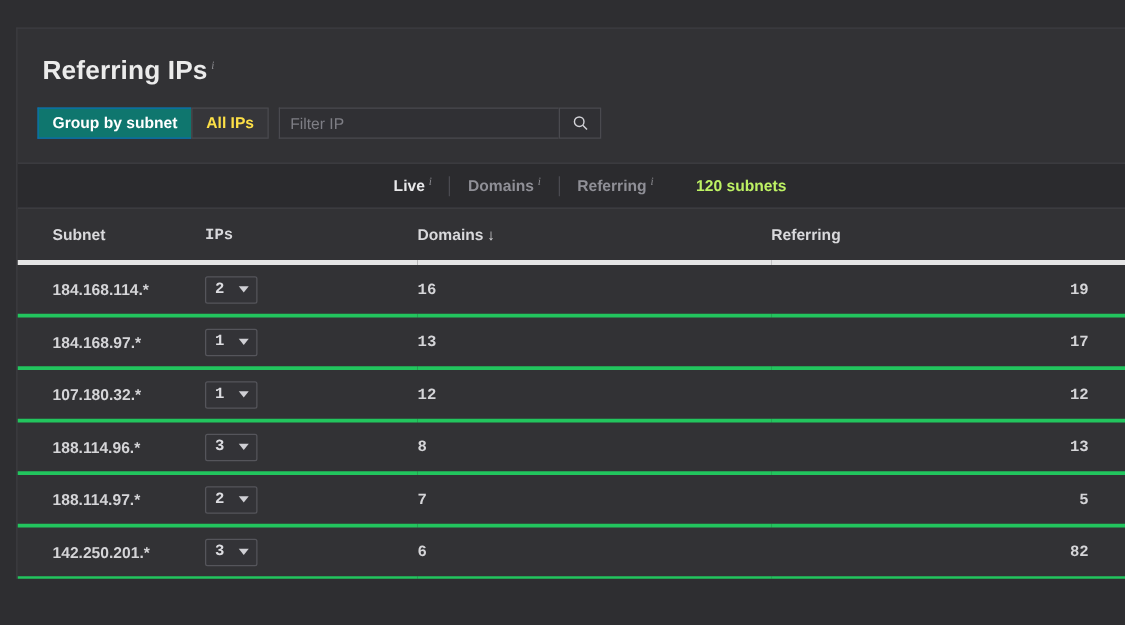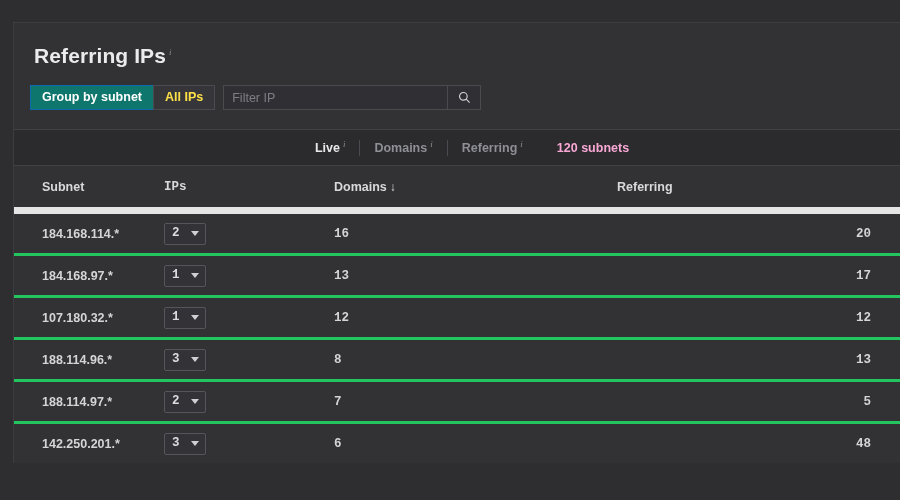--- a/index.html
+++ b/index.html
@@ -151,38 +151,38 @@
   .tab.active { color: #e8e8ea; }
   .tab .sup-i { color: #8d8d92; }
   .tab-div {
     width: 1px;
     height: 16px;
     background: #4a4a50;
   }
   .subnet-count {
     font-size: 12.5px;
     font-weight: bold;
-    color: #f9a8d4;
+    color: #bef264;
     margin-left: 20px;
     white-space: nowrap;
   }
 
   
   table.data {
     width: 100%;
     border-collapse: collapse;
     table-layout: fixed;
   }
   table.data th {
     font-size: 12.5px;
     font-weight: bold;
     color: #d9d9dc;
     text-align: left;
     padding: 14px 0 13px 0;
-    border-bottom: 7px solid #e5e5e5;
+    border-bottom: 4px solid #e5e5e5;
   }
   table.data td {
     font-size: 12.5px;
     font-weight: bold;
     color: #d5d5d8;
     padding: 0;
     height: 39px;
     border-bottom: 3px solid #22c55e;
     vertical-align: middle;
   }
@@ -281,21 +281,21 @@
       <tbody>
         <tr>
           <td class="col-subnet subnet-cell">184.168.114.*</td>
           <td class="col-ips">
             <span class="ip-select">
                 <span>2</span>
                 <span class="caret"></span>
               </span>
           </td>
           <td class="col-domains num-cell">16</td>
-          <td class="col-backlinks num-cell">20</td>
+          <td class="col-backlinks num-cell">19</td>
         </tr>
         <tr>
           <td class="col-subnet subnet-cell">184.168.97.*</td>
           <td class="col-ips">
             <span class="ip-select">
                 <span>1</span>
                 <span class="caret"></span>
               </span>
           </td>
           <td class="col-domains num-cell">13</td>
@@ -336,19 +336,19 @@
         </tr>
         <tr>
           <td class="col-subnet subnet-cell">142.250.201.*</td>
           <td class="col-ips">
             <span class="ip-select">
                 <span>3</span>
                 <span class="caret"></span>
               </span>
           </td>
           <td class="col-domains num-cell">6</td>
-          <td class="col-backlinks num-cell">48</td>
+          <td class="col-backlinks num-cell">82</td>
         </tr>
       </tbody>
     </table>
 
   </div>
 </div>
 
 </body></html>

